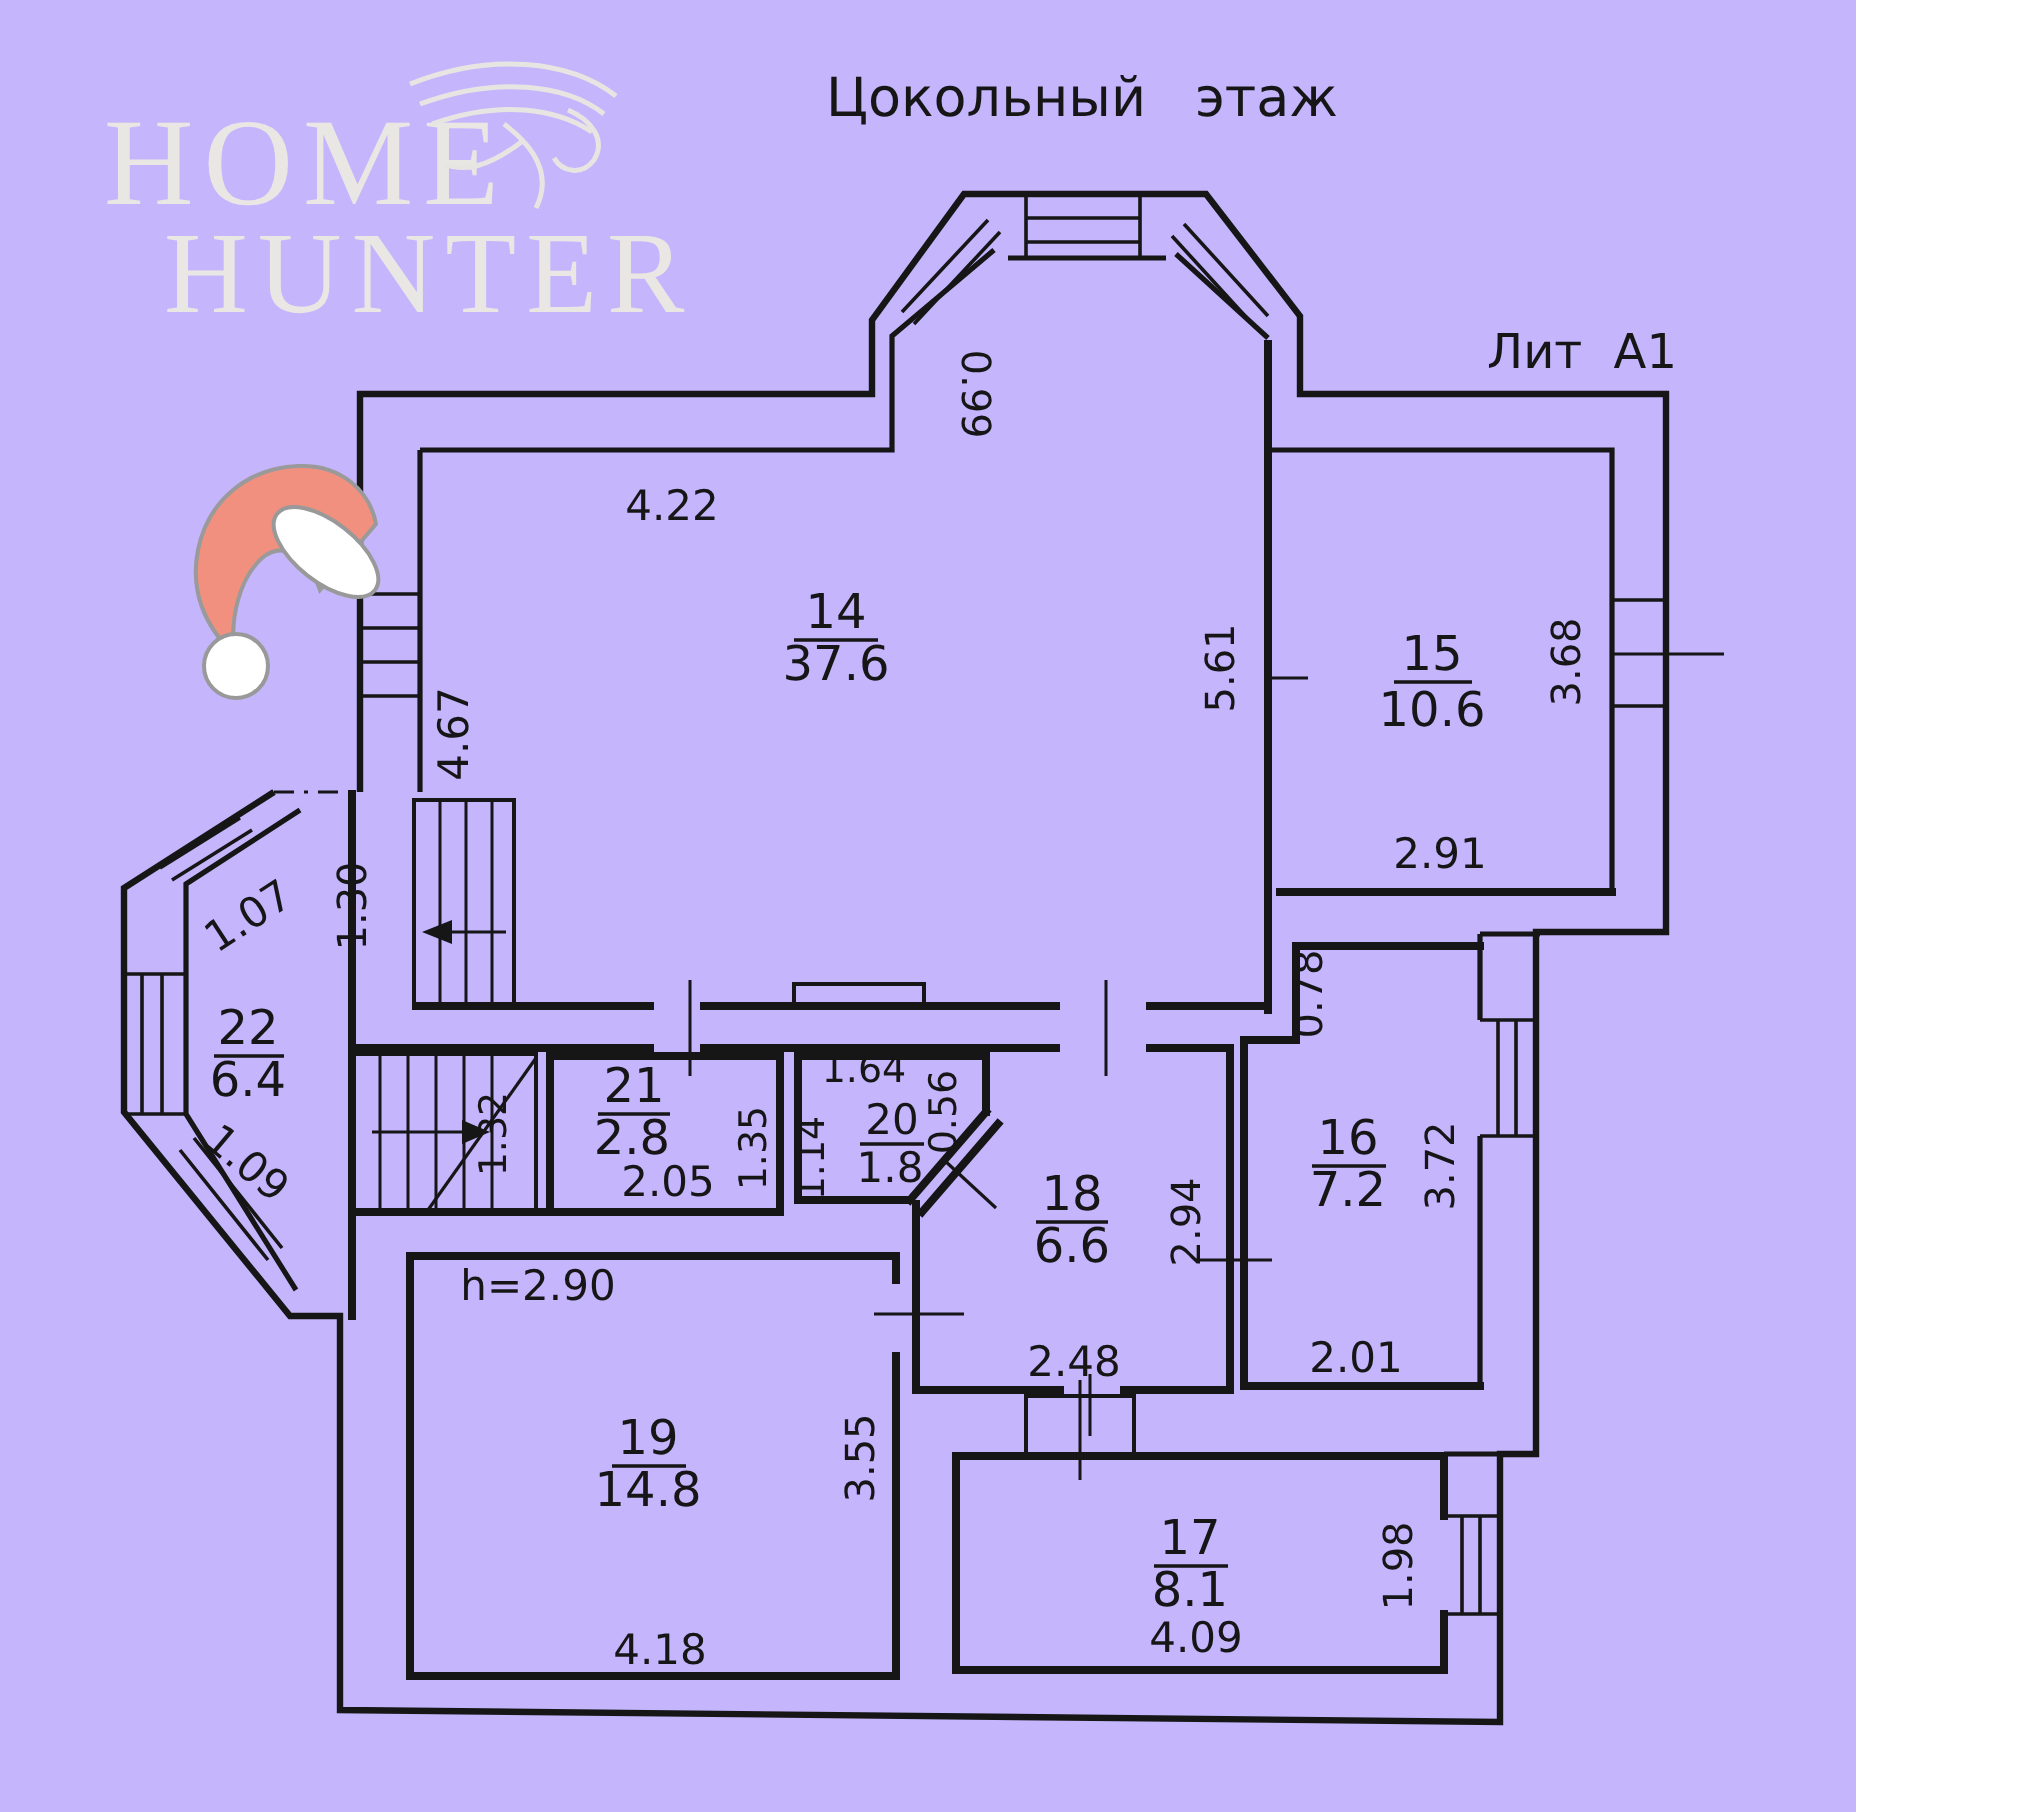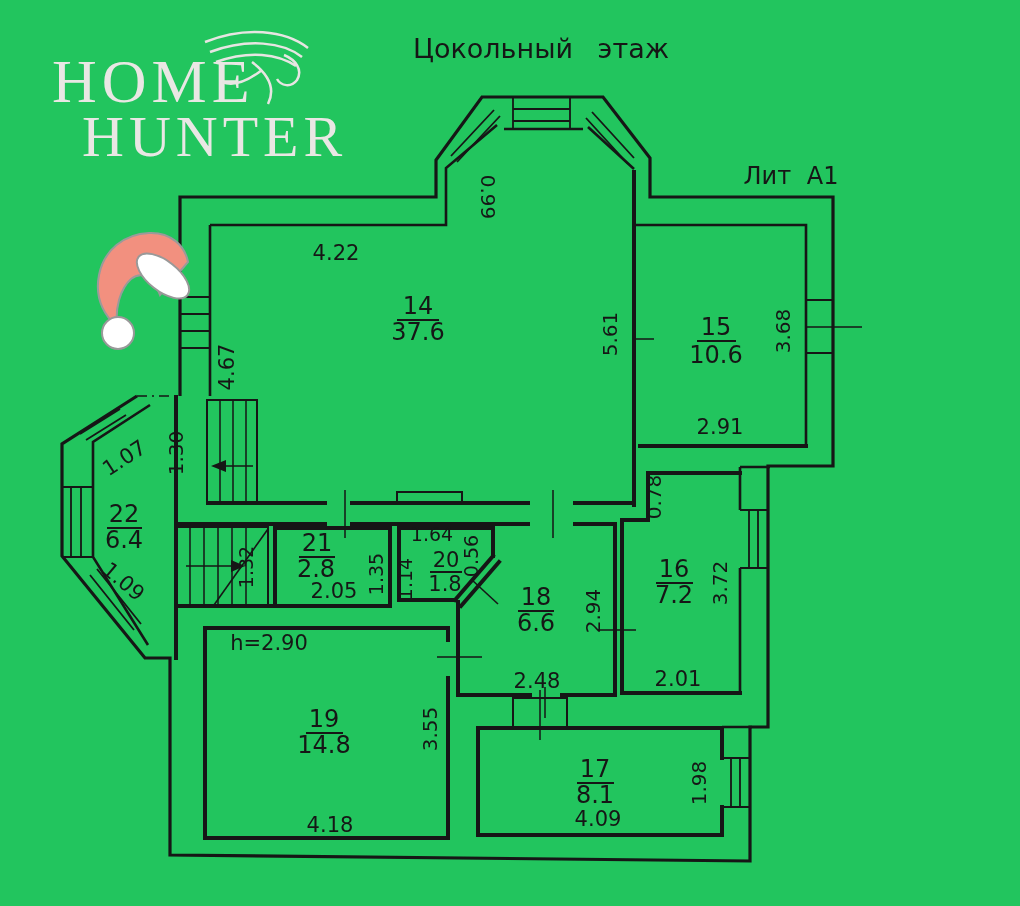--- a/index.html
+++ b/index.html
@@ -1,16 +1,16 @@
 <!DOCTYPE html>
 <html><head>
 <meta charset="utf-8">
 <style>
   html,body{margin:0;padding:0;background:#ffffff;}
-  .page{position:relative;width:1020px;height:906px;background:#22c55e;overflow:hidden;}
+  .page{position:relative;width:928px;height:906px;background:#c4b5fd;overflow:hidden;}
   svg{display:block;}
   text{font-family:"DejaVu Sans",sans-serif;fill:#161616;}
   .title{font-size:27px;word-spacing:16px;}
   .lit{font-size:24px;word-spacing:8px;}
   .rn{font-size:24px;}
   .ra{font-size:24px;}
   .rn-s{font-size:21px;}
   .ra-s{font-size:21px;}
   .dim{font-size:21px;}
   .dim-m{font-size:20px;}

